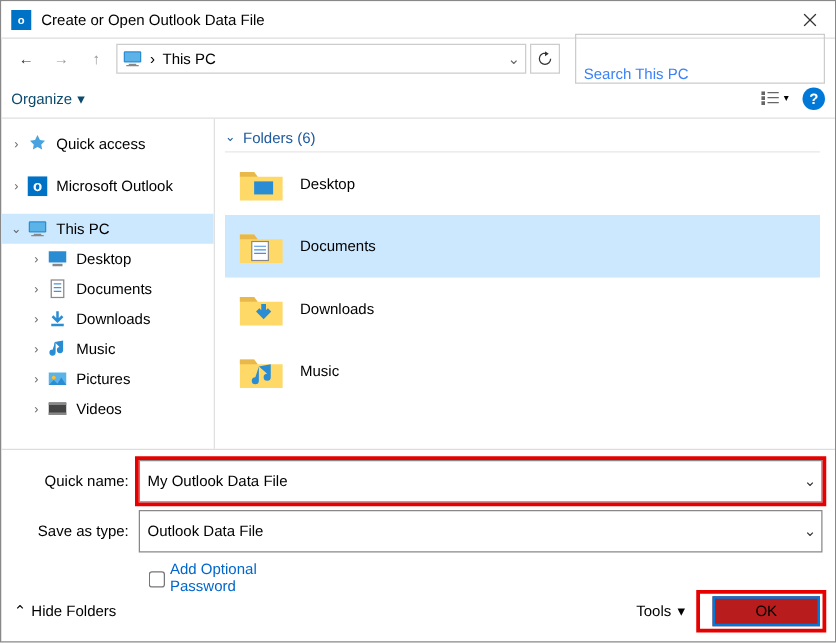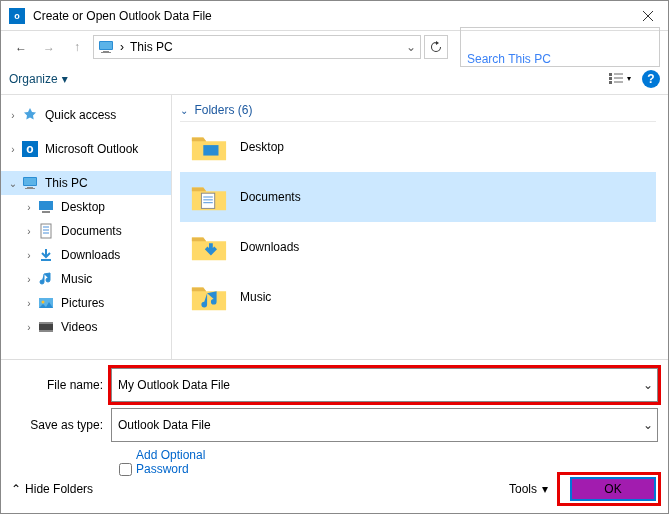--- a/index.html
+++ b/index.html
@@ -34,28 +34,28 @@
 .folders-hdr .chev{font-size:10px}
 .folder-row{display:flex;align-items:center;height:50px;padding-left:10px;gap:12px}
 .folder-row.sel{background:#cce8ff;margin-right:12px}
 .folder-ico{width:38px;height:32px;position:relative}
 .bottom{border-top:1px solid #ddd;padding:8px 10px}
 .field-row{display:flex;align-items:center;margin-bottom:6px}
 .field-row label{width:100px;text-align:right;padding-right:8px}
 .combo{flex:1;height:34px;border:1px solid #888;padding:0 6px;display:flex;align-items:center;position:relative;background:#fff}
 .combo .dd{position:absolute;right:0;top:0;width:18px;height:100%;display:flex;align-items:center;justify-content:center;color:#333}
 .hl-red{outline:3px solid #e60000;outline-offset:0}
-.opt-row{display:flex;align-items:flex-end;padding-left:108px;margin-top:4px}
+.opt-row{display:flex;align-items:center;padding-left:108px;margin-top:4px}
 .opt-row input{margin-right:4px;margin-top:2px}
 .opt-row span{color:#0066cc}
 .btnbar{position:absolute;bottom:10px;right:10px;left:10px;display:flex;align-items:center}
 .hidefolders{display:flex;align-items:center;gap:4px}
 .btnbar .tools{margin-left:auto;margin-right:12px;display:flex;align-items:flex-start;gap:5px}
 .btn{width:86px;height:24px;border:1px solid #aaa;background:#e1e1e1;display:flex;align-items:center;justify-content:center;margin-left:8px}
-.btn.primary{border:2px solid #0078d7;background:#a21caf}
+.btn.primary{border:2px solid #0078d7;background:#b91c1c}
 </style>
 </head>
 <body>
 
 <div class="titlebar">
   <div class="app-icon">
       <svg viewBox="0 0 16 16">
         <rect width="16" height="16" fill="#0072c6"></rect>
         <text x="8" y="12" text-anchor="middle" fill="#fff" font-size="11" font-weight="bold">o</text>
       </svg>
@@ -251,21 +251,21 @@
           <path d="M2 6h12l3 4H2z" fill="#e8b84a"></path>
           <path d="M18 12v12a3 3 0 1 1-3-3m3-9l10-2v11a3 3 0 1 1-3-3" fill="#2a8dd4"></path>
         </svg>
       <span>Music</span>
     </div>
   </div>
 </div>
 
 <div class="bottom">
   <div class="field-row">
-    <label>File name:</label>
+    <label>Quick name:</label>
     <div class="combo hl-red">
         <span>My Outlook Data File</span>
         <span class="dd">⌄</span>
       </div>
   </div>
   <div class="field-row">
     <label>Save as type:</label>
     <div class="combo">
         <span>Outlook Data File</span>
         <span class="dd">⌄</span>

